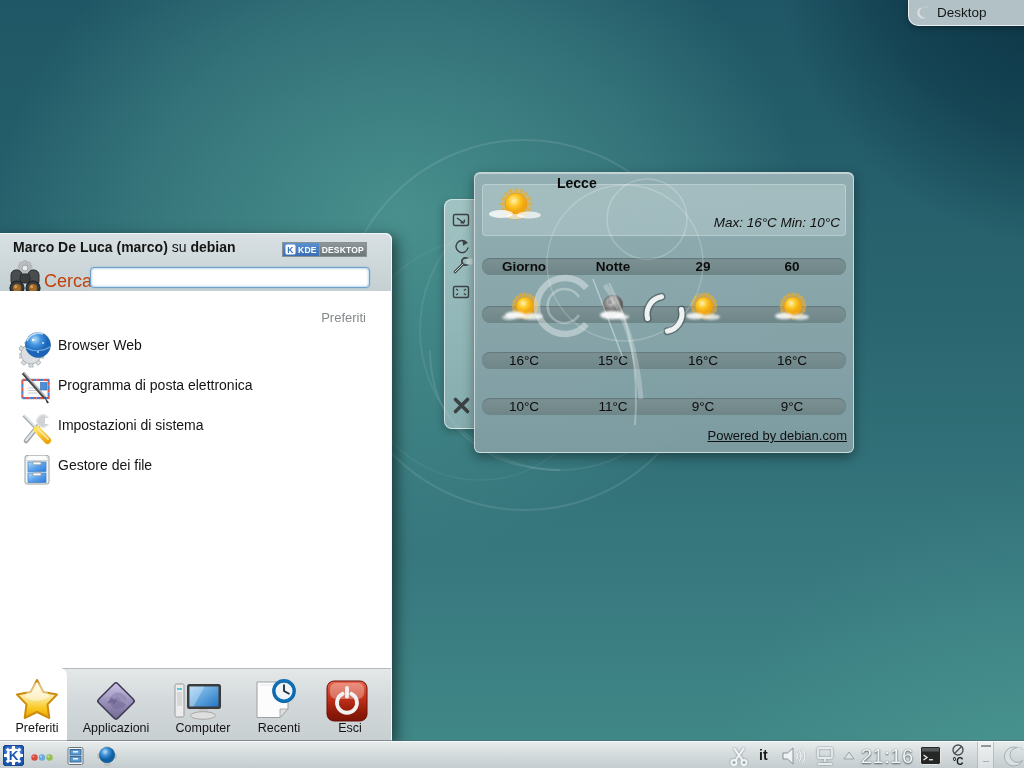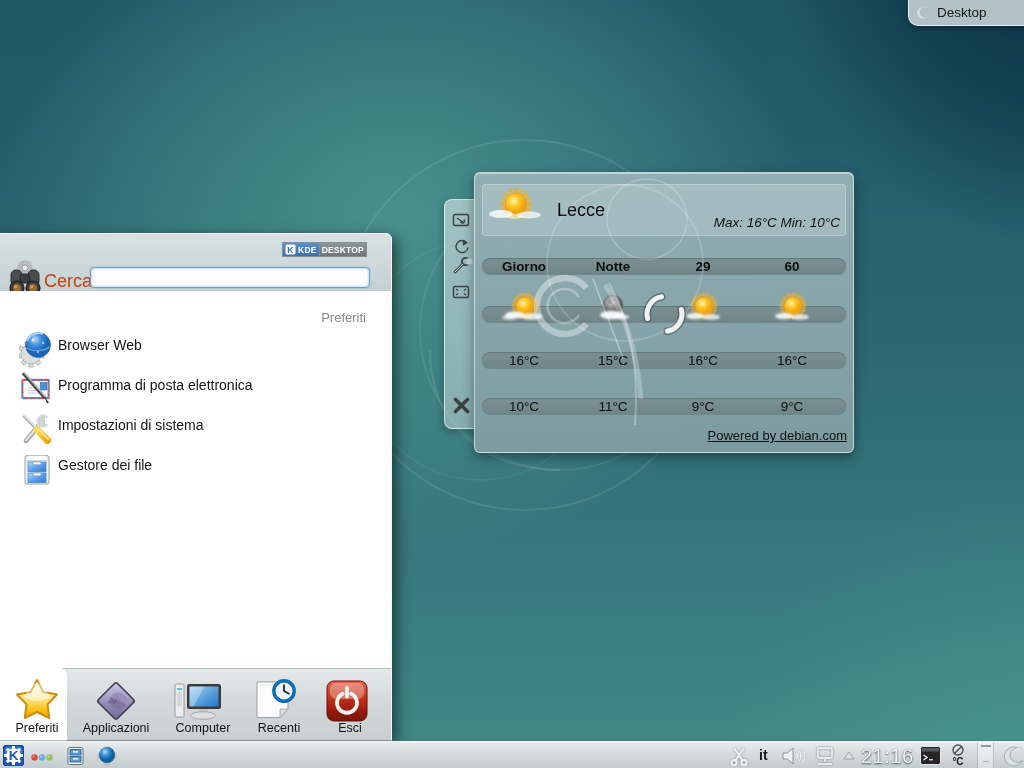--- a/index.html
+++ b/index.html
@@ -35,21 +35,21 @@
     border:1px solid rgba(255,255,255,0.55);
     border-radius:6px;
     box-shadow:0 4px 12px rgba(0,0,0,0.4), inset 0 1px 0 rgba(255,255,255,0.45); }
   #whead { position:absolute; left:7px; top:11px; width:364px; height:52px;
     background:rgba(212,229,231,0.28); border-radius:4px;
     border:1px solid rgba(255,255,255,0.25); }
   .band { position:absolute; left:7px; width:364px; height:17px;
     background:linear-gradient(to bottom, #7b9194, #6f8689);
     border-radius:8px; box-shadow:inset 0 1px 1px rgba(30,45,48,0.25); }
   .wcol { position:absolute; top:0; width:90px; text-align:center; }
-  #wname { position:absolute; left:82px; top:27px; font-size:18px; font-weight:normal; color:#0a0a0a; }
+  #wname { position:absolute; left:82px; top:2px; font-size:14px; font-weight:bold; color:#0a0a0a; }
   #wmaxmin { position:absolute; right:13px; top:42px; font-size:13.5px; color:#111;font-style:italic; }
   #wpowered { position:absolute; right:6px; top:255px; font-size:13px; color:#101010; text-decoration:underline; }
 
   
   #menu { left:-6px; top:233px; width:398px; height:508px;
     background:#ffffff;
     border:1px solid #f2f6f7;
     border-radius:6px 6px 0 0;
     box-shadow:5px 4px 13px rgba(0,0,0,0.5); }
   #mhead { position:absolute; left:0; top:0; width:100%; height:57px;
@@ -275,20 +275,21 @@
       <circle cx="172" cy="46" r="40" stroke-width="1.6" stroke-opacity="0.22"></circle>
       <circle cx="150" cy="90" r="78" stroke-width="1.4" stroke-opacity="0.2"></circle>
       <path d="M118,106 L148,185" stroke-width="1.5" stroke-opacity="0.38"></path>
     </g>
   </svg>
   <div id="wpowered">Powered by debian.com</div>
 </div>
 
 <div id="menu" class="abs">
   <div id="mhead"></div>
+  <div id="mtitle"><b>Marco De Luca (marco)</b> su <b>debian</b></div>
   <div id="mbadge">
     <div class="kde"><svg width="11" height="11" viewBox="0 0 11 11" style="margin-right:2px">
           <rect x="0.5" y="0.5" width="10" height="10" rx="1.5" fill="#fff"></rect>
           <text x="5.5" y="8.6" font-size="8.5" font-weight="bold" text-anchor="middle" fill="#3c6eb4" font-family="Liberation Sans">K</text>
         </svg>KDE</div>
     <div class="dsk">DESKTOP</div>
   </div>
 
   <svg class="abs" style="left:13px;top:26px" width="34" height="38" viewBox="0 0 34 38">
     <g fill="#b9bdbf" stroke="#8e9294" stroke-width="0.8">

